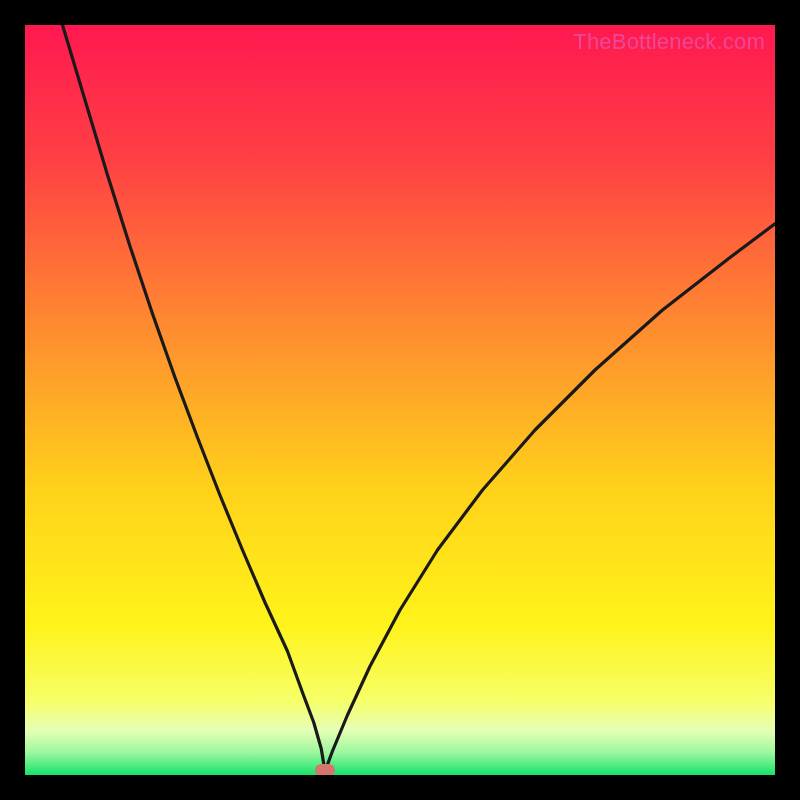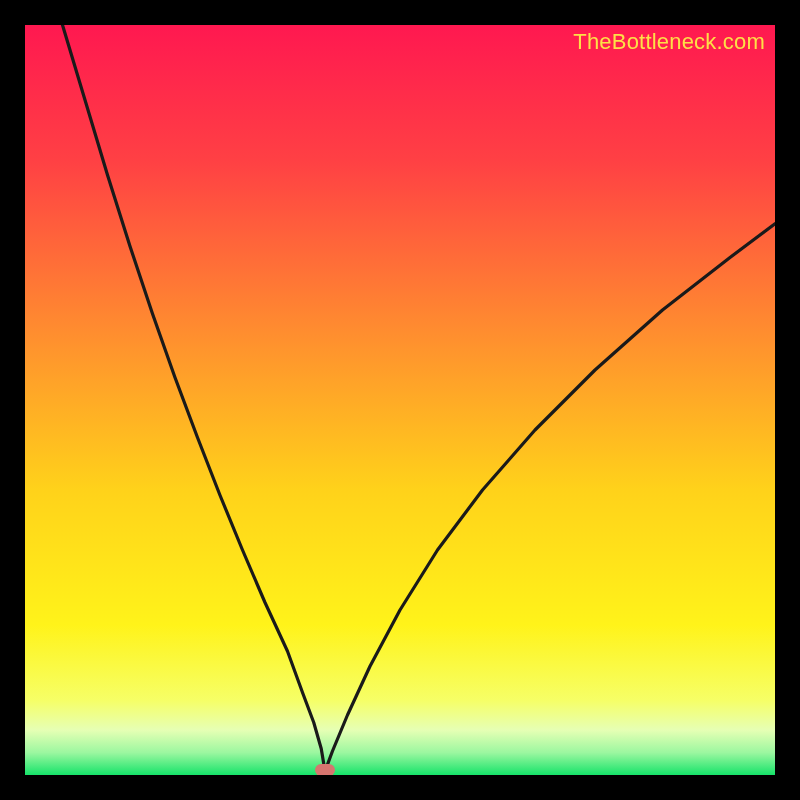--- a/index.html
+++ b/index.html
@@ -32,21 +32,21 @@
     top: 0;
     width: 100%;
     height: 100%;
   }
   .watermark {
     position: absolute;
     top: 4px;
     right: 10px;
     font-family: Arial, Helvetica, sans-serif;
     font-size: 22px;
-    color: #fde047;
+    color: #ec4899;
     letter-spacing: 0.2px;
     user-select: none;
   }
   .marker {
     position: absolute;
     background: #d6756f;
     border-radius: 6px;
   }
   svg.curve {
     position: absolute;

